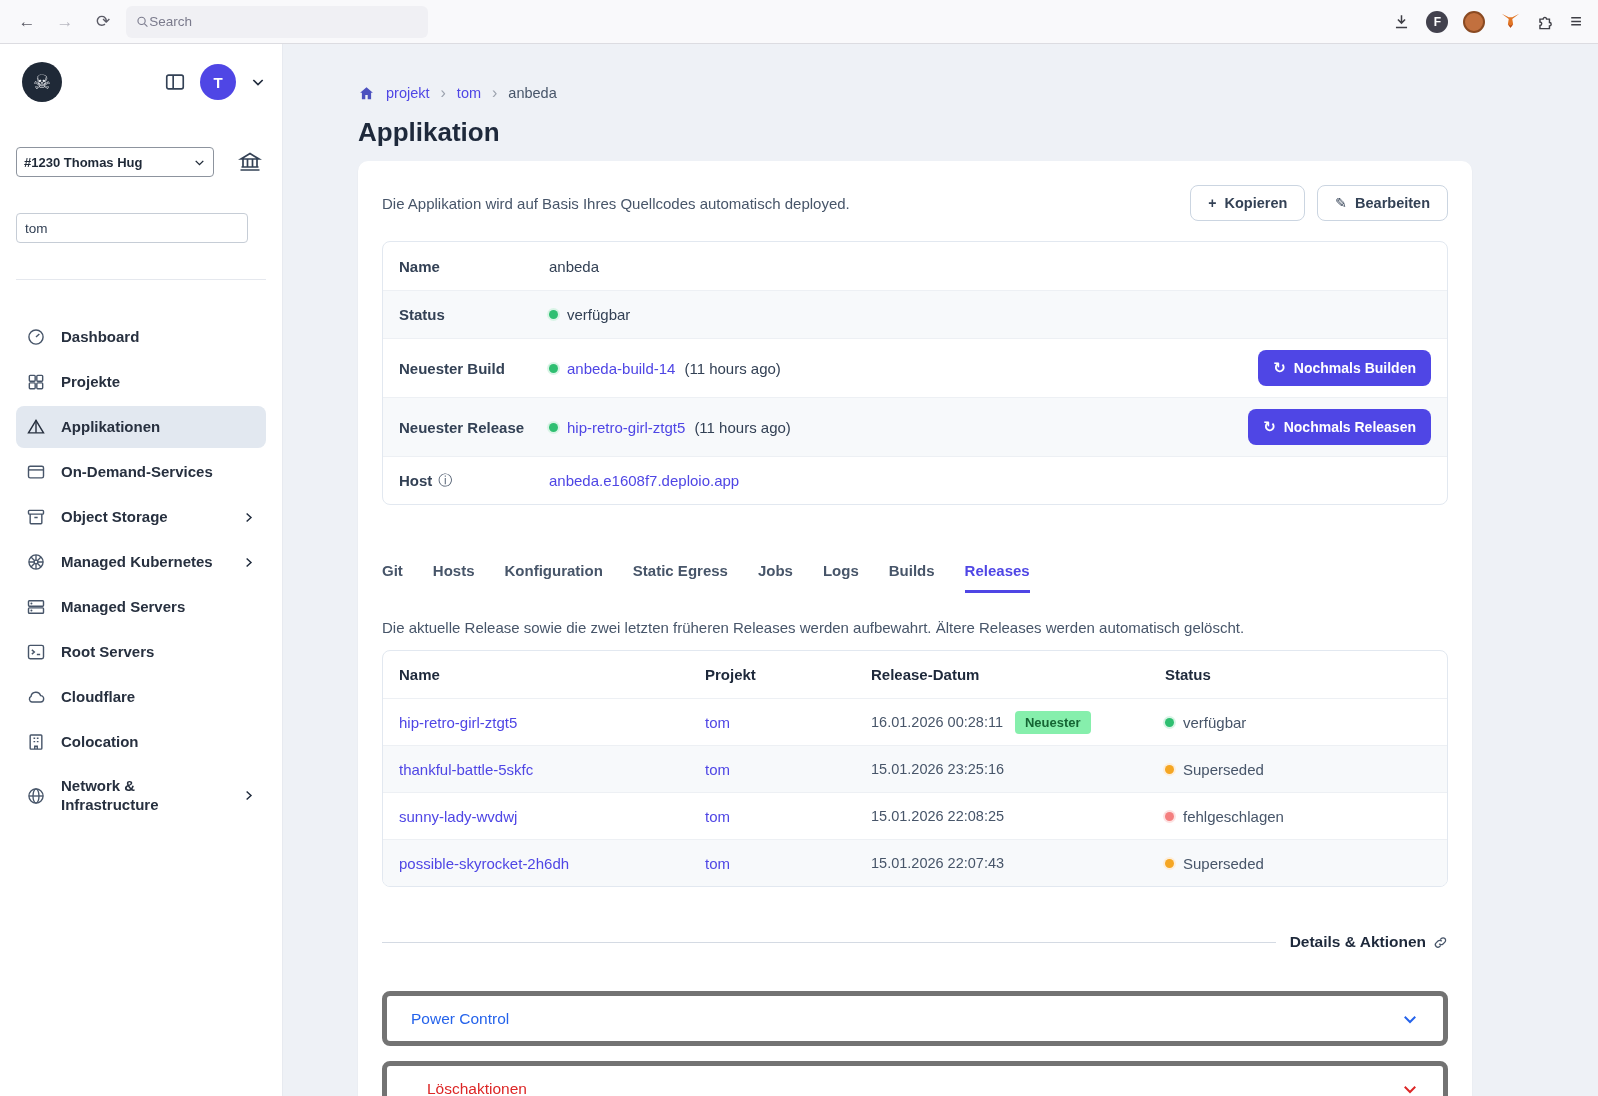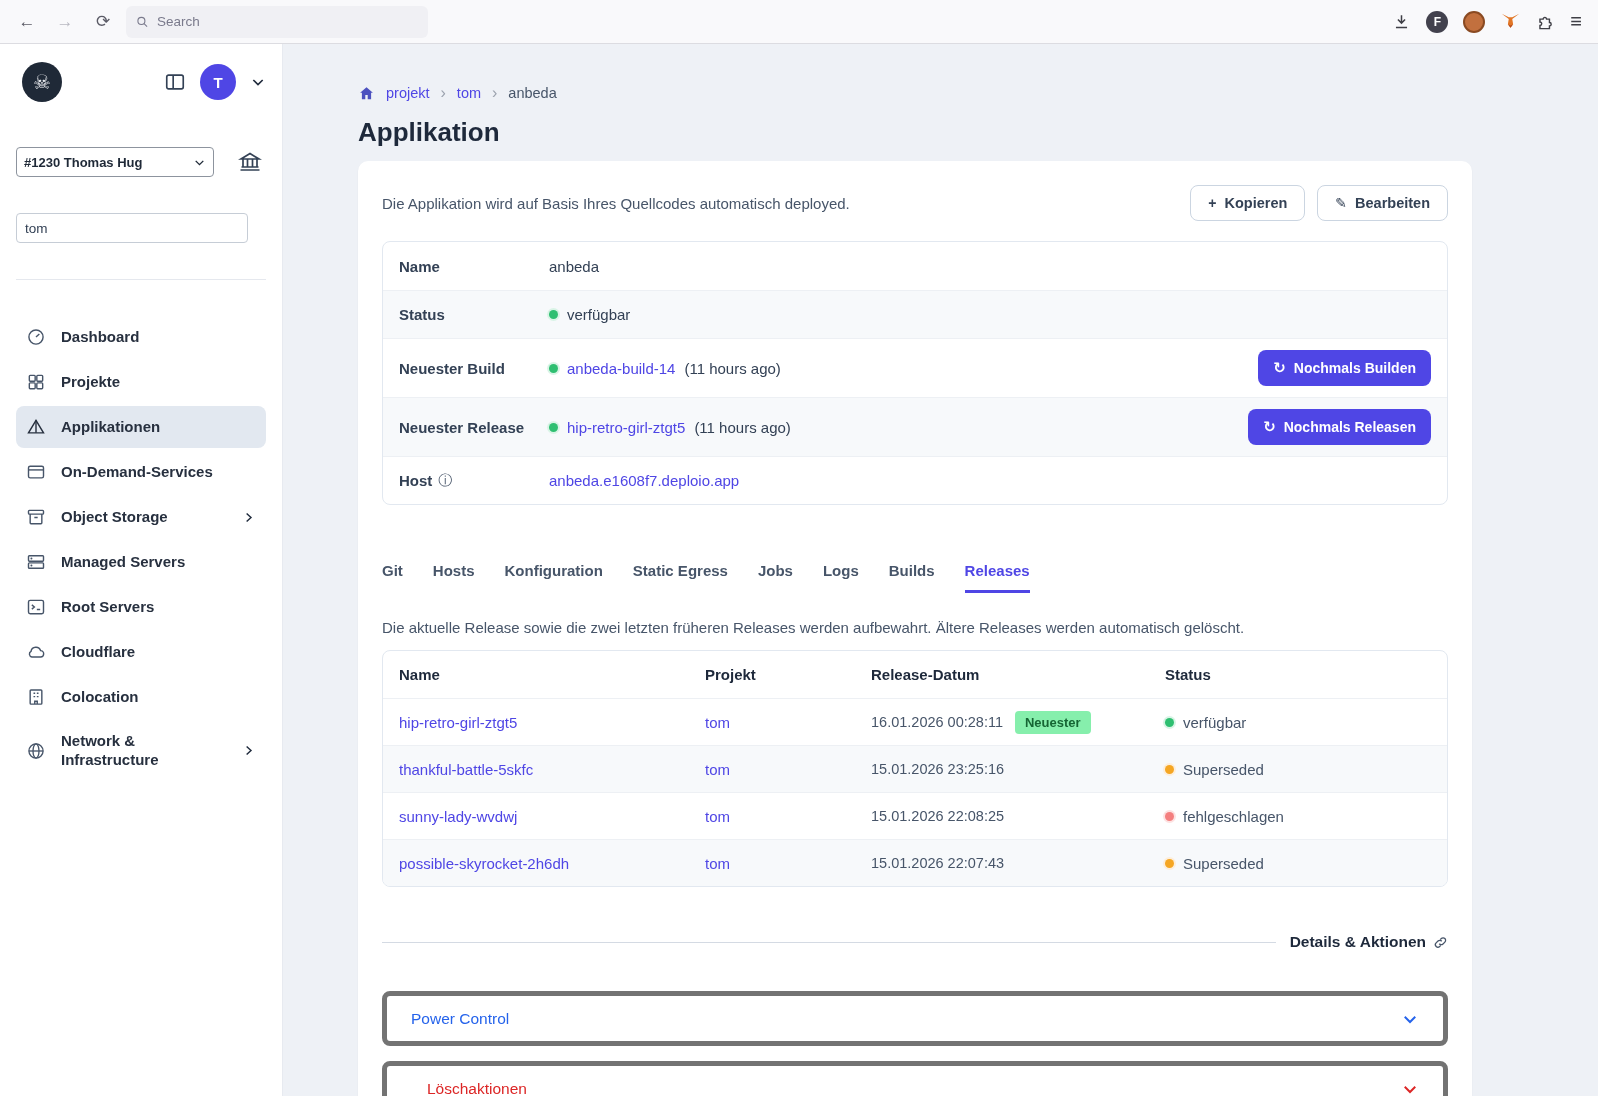--- a/index.html
+++ b/index.html
@@ -12,21 +12,21 @@
   .browser-bar{height:44px;background:#f9f9fb;border-bottom:1px solid #dcdce1;
     display:flex;align-items:center;padding:0 12px;gap:8px;}
   .nav-btn{font-size:17px;color:#5b5b66;width:30px;height:30px;display:flex;align-items:center;justify-content:center;border-radius:4px;}
   .nav-btn.disabled{color:#b8b8c1;}
   .url-bar{width:714px;height:32px;background:#f0f0f4;border-radius:6px;display:flex;
     align-items:center;padding:0 10px;gap:9px;font-size:13.5px;color:#15141a;}
   .url-bar svg{flex:none;}
   .url-text{flex:1;white-space:nowrap;overflow:hidden;color:#15141a;}
   .star{color:#5b5b66;font-size:16px;}
   .search-bar{width:302px;height:32px;background:#f0f0f4;border-radius:6px;display:flex;
-    align-items:center;padding:0 10px;gap:8px;}
+    align-items:center;padding:0 10px;}
   .search-bar input{border:none;background:transparent;outline:none;font-size:13.5px;color:#3f3f46;
     font-family:inherit;width:100%;}
   .search-bar input::placeholder{color:#7a7a8c;}
   .right-icons{margin-left:auto;display:flex;align-items:center;gap:15px;padding-right:4px;}
   .circle-icon{width:22px;height:22px;border-radius:50%;display:flex;align-items:center;justify-content:center;
     font-size:12px;font-weight:700;}
   .acct{background:#42414d;color:#fff;}
   .cookie{background:#c2703e;border:2px solid #8a4a22;}
   .menu-glyph{font-size:20px;color:#3f3f46;}
   
@@ -210,20 +210,31 @@
         <svg width="20" height="20" viewBox="0 0 24 24" fill="none" stroke="#475569" stroke-width="1.7">
             <rect x="3" y="4" width="18" height="4.5" rx="1"></rect>
             <path d="M5 8.5V19a1 1 0 0 0 1 1h12a1 1 0 0 0 1-1V8.5M10 12.5h4"></path>
           </svg>
         <span class="nav-label">Object Storage</span>
         <svg class="chev" width="15" height="15" viewBox="0 0 24 24" fill="none" stroke="#1e293b" stroke-width="2.3">
             <path d="M9 5.5l7 6.5-7 6.5"></path>
           </svg>
       </div>
       <div class="nav-item">
+        <svg width="20" height="20" viewBox="0 0 24 24" fill="none" stroke="#475569" stroke-width="1.6">
+            <circle cx="12" cy="12" r="8.5"></circle>
+            <circle cx="12" cy="12" r="2.2"></circle>
+            <path d="M12 3.5v6.3M12 14.2v6.3M3.5 12h6.3M14.2 12h6.3M6 6l4.4 4.4M18 18l-4.4-4.4M18 6l-4.4 4.4M6 18l4.4-4.4"></path>
+          </svg>
+        <span class="nav-label">Managed Kubernetes</span>
+        <svg class="chev" width="15" height="15" viewBox="0 0 24 24" fill="none" stroke="#1e293b" stroke-width="2.3">
+            <path d="M9 5.5l7 6.5-7 6.5"></path>
+          </svg>
+      </div>
+      <div class="nav-item">
         <svg width="20" height="20" viewBox="0 0 24 24" fill="none" stroke="#475569" stroke-width="1.7">
             <rect x="3" y="4.5" width="18" height="6.5" rx="1"></rect>
             <rect x="3" y="13" width="18" height="6.5" rx="1"></rect>
             <path d="M6.5 7.7h.01M6.5 16.2h.01" stroke-width="2.4" stroke-linecap="round"></path>
           </svg>
         <span class="nav-label">Managed Servers</span>
       </div>
       <div class="nav-item">
         <svg width="20" height="20" viewBox="0 0 24 24" fill="none" stroke="#475569" stroke-width="1.7">
             <rect x="3" y="4" width="18" height="16" rx="2"></rect>

